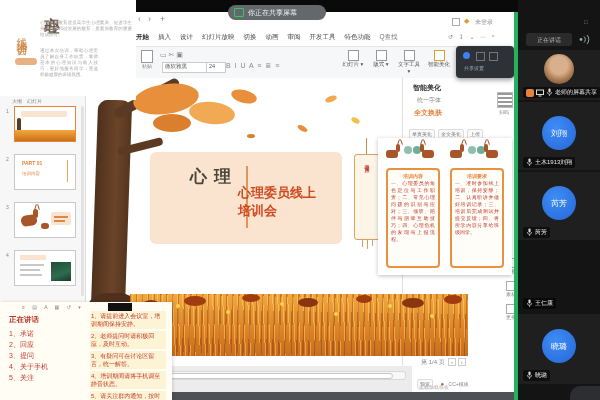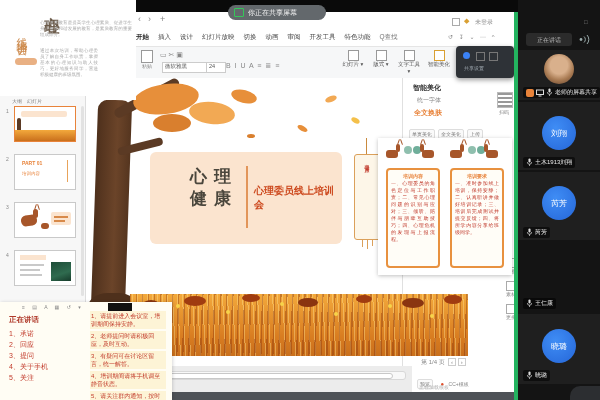--- a/index.html
+++ b/index.html
@@ -100,24 +100,23 @@
     <div class="leaf" style="left:146px;top:12px;width:26px;height:13px;background:#e78f3a;transform:rotate(14deg);"></div>
     <div class="leaf" style="left:212px;top:48px;width:11px;height:5px;background:#e78f3a;transform:rotate(28deg);"></div>
     <div class="leaf" style="left:240px;top:18px;width:12px;height:6px;background:#f2a954;transform:rotate(-20deg);"></div>
     <div class="leaf" style="left:266px;top:40px;width:9px;height:5px;background:#f4c04a;transform:rotate(30deg);"></div>
     <div class="leaf" style="left:162px;top:56px;width:8px;height:4px;background:#d97f2e;"></div>
   </div>
 
   <div class="ab" style="left:150px;top:152px;width:192px;height:92px;background:#fbe4cf;border-radius:6px;">
     <div class="ab serif" style="left:40px;top:14px;width:60px;font-size:17px;line-height:22px;letter-spacing:7px;color:#4a463c;font-weight:bold;">
       <div>心理</div>
-      <div>健康</div>
     </div>
     <div class="ab" style="left:96px;top:14px;width:2px;height:62px;background:#e2955a;"></div>
-    <div class="ab" style="left:104px;top:32px;width:84px;font-size:10px;font-weight:bold;color:#cd4a1f;">心理委员线上培训会</div>
+    <div class="ab" style="left:88px;top:32px;width:84px;font-size:13px;font-weight:bold;color:#cd4a1f;">心理委员线上培训会</div>
   </div>
 
   <div class="ab" style="left:352px;top:138px;width:30px;height:120px;">
     <div class="ab" style="left:14px;top:0;width:1px;height:16px;background:#c98a3e;"></div>
     <div class="ab" style="left:2px;top:16px;width:26px;height:84px;background:#fdf6e8;border:1px solid #dba05a;border-radius:3px;"></div>
     <div class="ab" style="left:12px;top:22px;writing-mode:vertical-rl;text-orientation:upright;font-size:5px;color:#c0392b;letter-spacing:1px;">心理健康月</div>
     <div class="ab" style="left:10px;top:101px;width:1px;height:8px;background:#dba05a;"></div>
     <div class="ab" style="left:15px;top:101px;width:1px;height:10px;background:#dba05a;"></div>
     <div class="ab" style="left:20px;top:101px;width:1px;height:7px;background:#dba05a;"></div>
   </div>

